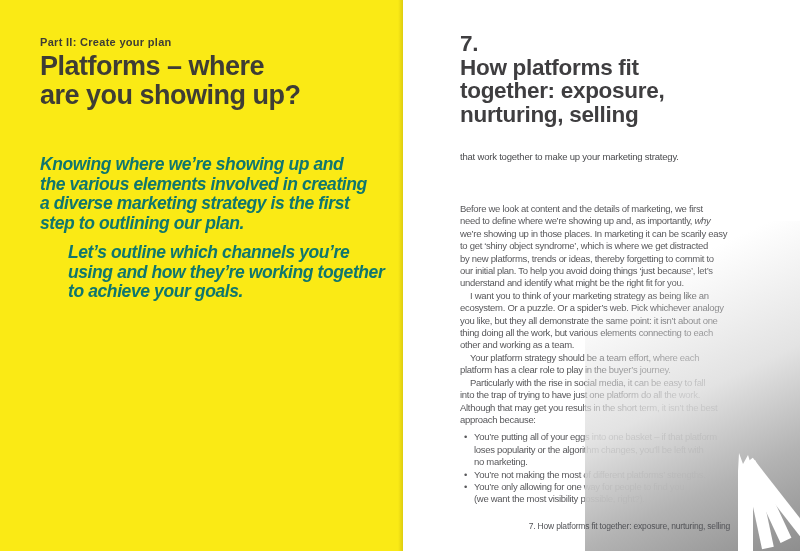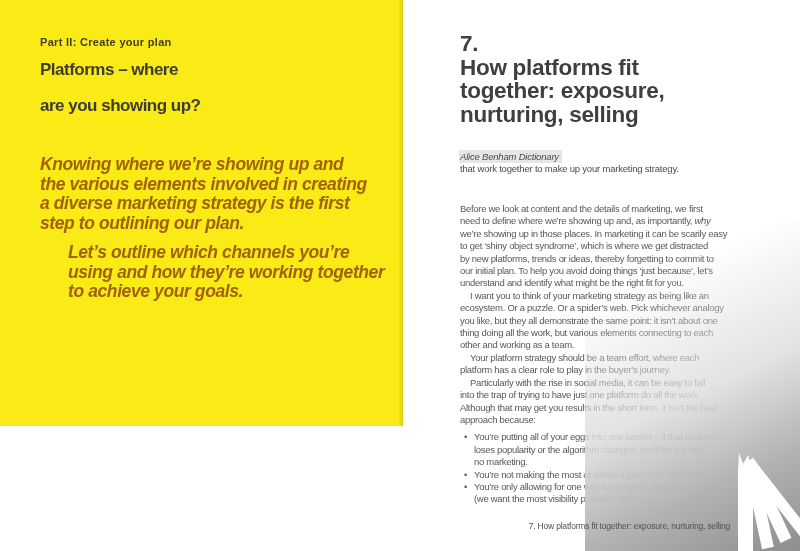--- a/index.html
+++ b/index.html
@@ -1,29 +1,29 @@
 <!DOCTYPE html>
 <html><head>
 <meta charset="utf-8">
 <style>
   html,body{margin:0;padding:0;background:#fff;}
   .spread{
     position:relative;width:800px;height:551px;overflow:hidden;
     font-family:"Liberation Sans",sans-serif;background:#fff;
   }
   
-  .page-left{position:absolute;left:0;top:0;width:403px;height:426px;background:#FAEA15;}
+  .page-left{position:absolute;left:0;top:0;width:403px;height:551px;background:#FAEA15;}
   .page-left::after{content:"";position:absolute;top:0;right:0;width:5px;height:100%;
     background:linear-gradient(to right,rgba(120,100,0,0),rgba(120,100,0,0.22));}
   .kicker{position:absolute;left:40px;top:36px;font-size:11px;font-weight:bold;
     letter-spacing:.3px;color:#3E3D35;}
-  .left-title{position:absolute;left:40px;top:52px;margin:0;font-size:17px;font-weight:bold;
-    line-height:36px;letter-spacing:-.5px;color:#3E3D35;white-space:pre-line;}
+  .left-title{position:absolute;left:40px;top:52px;margin:0;font-size:27px;font-weight:bold;
+    line-height:29px;letter-spacing:-.5px;color:#3E3D35;white-space:pre-line;}
   .left-para{position:absolute;left:40px;margin:0;font-size:17.5px;font-weight:bold;
-    font-style:italic;line-height:19.5px;letter-spacing:-.4px;color:#a16207;white-space:pre-line;}
+    font-style:italic;line-height:19.5px;letter-spacing:-.4px;color:#0f766e;white-space:pre-line;}
   .left-para.p1{top:155px;}
   .left-para.p2{top:243px;margin-left:28px;}
   
   .page-right{position:absolute;left:403px;top:0;right:0;height:551px;background:#fff;}
   .chapter-head{position:absolute;left:57px;top:32px;margin:0;font-size:22.5px;font-weight:bold;
     line-height:23.5px;letter-spacing:-.3px;color:#3F3E40;white-space:pre-line;}
   .dict{position:absolute;left:57px;top:151px;font-size:9.5px;line-height:12.4px;
     letter-spacing:-.2px;color:#4A4B4E;}
   .dict .hl{background:#E6E6E6;padding:1px 3px 1px 1px;margin-left:-1px;}
   .dict .src{font-style:italic;}
@@ -62,21 +62,20 @@
   </section>
 
   <section class="page-right">
 
     <h2 class="chapter-head">7.
 How platforms fit
 together: exposure,
 nurturing, selling</h2>
 
     <div class="dict">
-      <div><span class="hl src">Alice Benham Dictionary</span></div>
       <div><span>that work together to make up your marketing strategy.</span></div>
     </div>
 
     <div class="body-copy">
       <p class="bp"><span>Before we look at content and the details of marketing, we first
 need to define where we’re showing up and, as importantly, </span><i>why</i><span>
 we’re showing up in those places. In marketing it can be scarily easy
 to get ‘shiny object syndrome’, which is where we get distracted
 by new platforms, trends or ideas, thereby forgetting to commit to
 our initial plan. To help you avoid doing things ‘just because’, let’s

